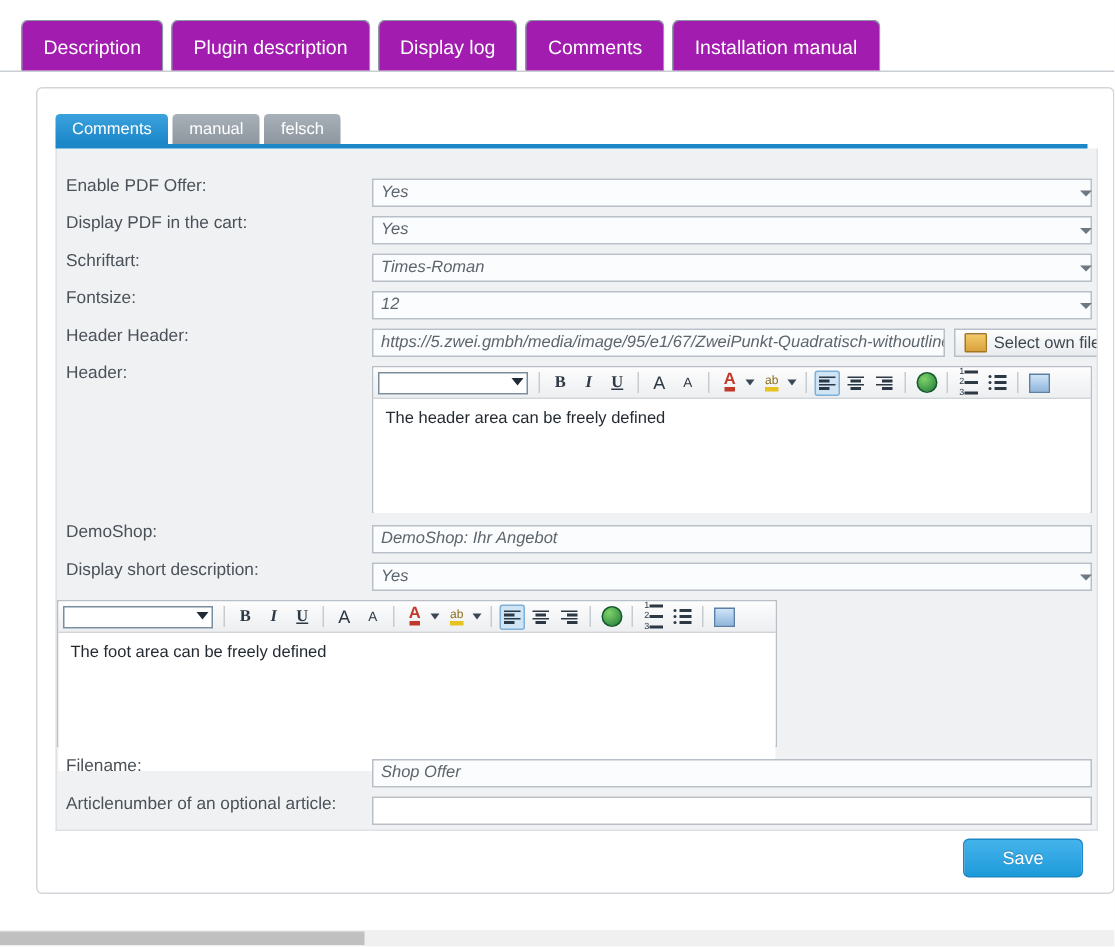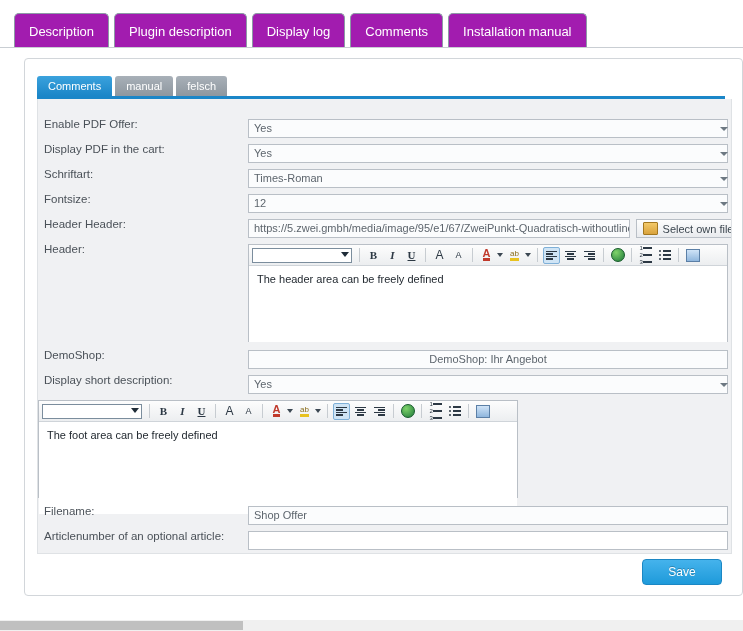--- a/index.html
+++ b/index.html
@@ -146,20 +146,21 @@
     box-sizing: border-box;
     height: 19px;
     border: 1px solid #b9bfc6;
     background: #fbfcfd;
     font-size: 11px;
     color: #5d656d;
     padding: 0 5px;
     line-height: 17px;
     white-space: nowrap;
     overflow: hidden;
+    font-style: italic;
   }
   .inp.empty { background:#ffffff; }
   .select-arrow {
     position: absolute;
     right: 3px; top: 50%;
     margin-top: -2px;
     width: 0; height: 0;
     border-left: 4px solid transparent;
     border-right: 4px solid transparent;
     border-top: 4px solid #6d7882;
@@ -484,21 +485,21 @@
                   </div>
               </div>
               <div class="rte-body" style="height:76px;">The header area can be freely defined</div>
             </div>
           </div>
         </div>
 
         <div class="row" style="padding-top:8px;">
           <div class="lbl">DemoShop:</div>
           <div class="ctl">
-            <div class="inp" style="width:480px;text-align:center;">
+            <div class="inp" style="width:480px;">
               <span>DemoShop: Ihr Angebot</span>
             </div>
           </div>
         </div>
 
         <div class="row" style="padding-top:6px;">
           <div class="lbl">Display short description:</div>
           <div class="ctl">
             <div class="inp" style="width:480px;">
               <span>Yes</span>

